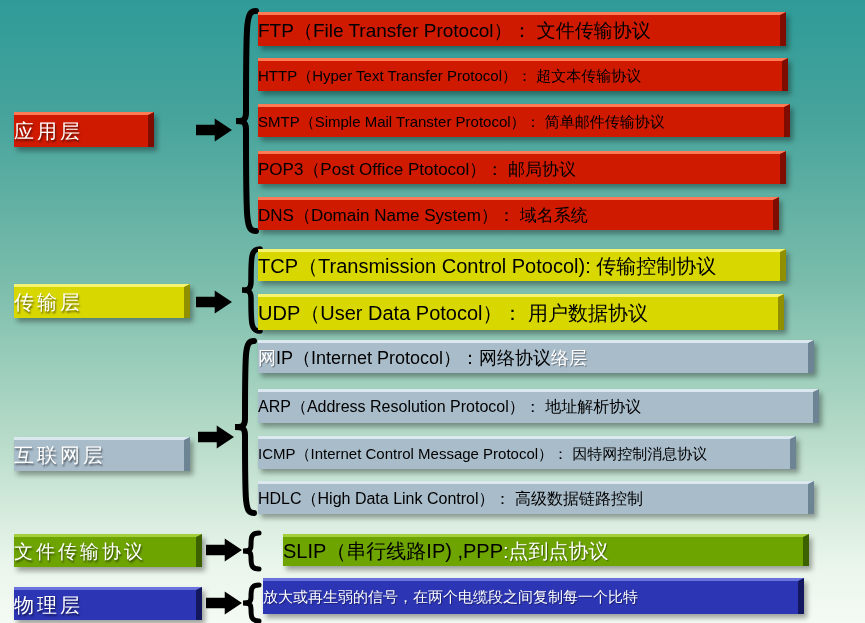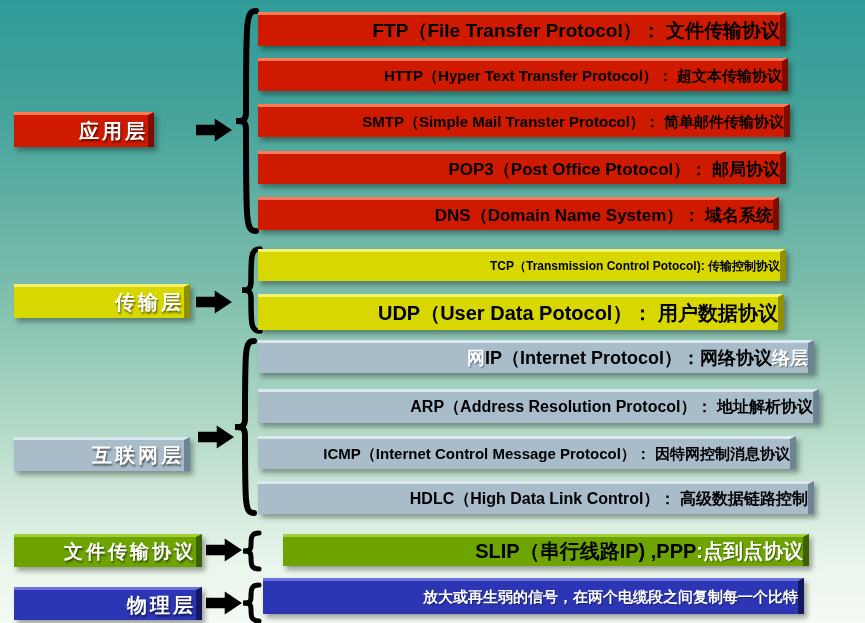--- a/index.html
+++ b/index.html
@@ -6,22 +6,22 @@
   html,body { width:865px; height:623px; }
   body { font-family:"Liberation Sans","DejaVu Sans",sans-serif; }
 
   .stage {
     position:relative; width:865px; height:623px; overflow:hidden;
     background:linear-gradient(180deg,#2f9b98 0%,#45a39b 18%,#7abcab 45%,#b6dbc8 70%,#e9f5ea 90%,#f4faf4 100%);
   }
 
   
   .slab {
-    position:absolute; display:flex; align-items:center; justify-content:flex-end;
-    font-weight:bold; text-align:center; color:#000; white-space:nowrap;
+    position:absolute; display:flex; align-items:center; justify-content:flex-start;
+    font-weight:normal; text-align:center; color:#000; white-space:nowrap;
     background:var(--bg);
     border-top:3px solid var(--lt);
     border-right:6px solid var(--dk);
     box-shadow:3px 4px 5px rgba(0,0,0,.35);
   }
   .c-red    { --bg:#cf1a00; --lt:#ff7a55; --dk:#7e0d00; }
   .c-yellow { --bg:#d8d800; --lt:#f4f470; --dk:#8f8f00; }
   .c-blue   { --bg:#a9bcca; --lt:#dce8f0; --dk:#6d8495; }
   .c-green  { --bg:#6da400; --lt:#a2cf3a; --dk:#3c6200; }
   .c-navy   { --bg:#2c35b4; --lt:#6a73dd; --dk:#12175e; }
@@ -79,37 +79,37 @@
   </svg>
 
   <svg class="brace" style="left:236px;top:582px;" width="26" height="42" viewBox="0 0 26 42">
     <path d="M23 3 C15 3 15 8 15 15 C15 21 12 21 7 21 C12 21 15 21 15 27 C15 34 15 39 23 39" stroke-width="5"></path>
   </svg>
 
   <div class="slab c-red" style="left:258px;top:12px;width:528px;height:34px;font-size:19px;">
     <span>FTP（File Transfer Protocol）： 文件传输协议</span>
   </div>
 
-  <div class="slab c-red" style="left:258px;top:58px;width:530px;height:33px;font-size:15px;padding-left:37px;">
+  <div class="slab c-red" style="left:258px;top:58px;width:530px;height:33px;font-size:15px;">
     <span>HTTP（Hyper Text Transfer Protocol）： 超文本传输协议</span>
   </div>
 
   <div class="slab c-red" style="left:258px;top:104px;width:532px;height:33px;font-size:15px;">
     <span>SMTP（Simple Mail Transter Protocol）： 简单邮件传输协议</span>
   </div>
 
   <div class="slab c-red" style="left:258px;top:151px;width:528px;height:33px;font-size:17px;">
     <span>POP3（Post Office Ptotocol）： 邮局协议</span>
   </div>
 
   <div class="slab c-red" style="left:258px;top:197px;width:521px;height:33px;font-size:17px;">
     <span>DNS（Domain Name System）： 域名系统</span>
   </div>
 
-  <div class="slab c-yellow" style="left:258px;top:249px;width:528px;height:32px;font-size:12px;">
+  <div class="slab c-yellow" style="left:258px;top:249px;width:528px;height:32px;font-size:20px;">
     <span>TCP（Transmission Control Potocol): 传输控制协议</span>
   </div>
 
   <div class="slab c-yellow" style="left:258px;top:294px;width:526px;height:36px;font-size:20px;">
     <span>UDP（User Data Potocol）： 用户数据协议</span>
   </div>
 
   <div class="slab c-blue" style="left:258px;top:340px;width:556px;height:33px;font-size:18px;">
     <span class="white-text">网</span>
       <span>IP（Internet Protocol）：网络协议</span>

